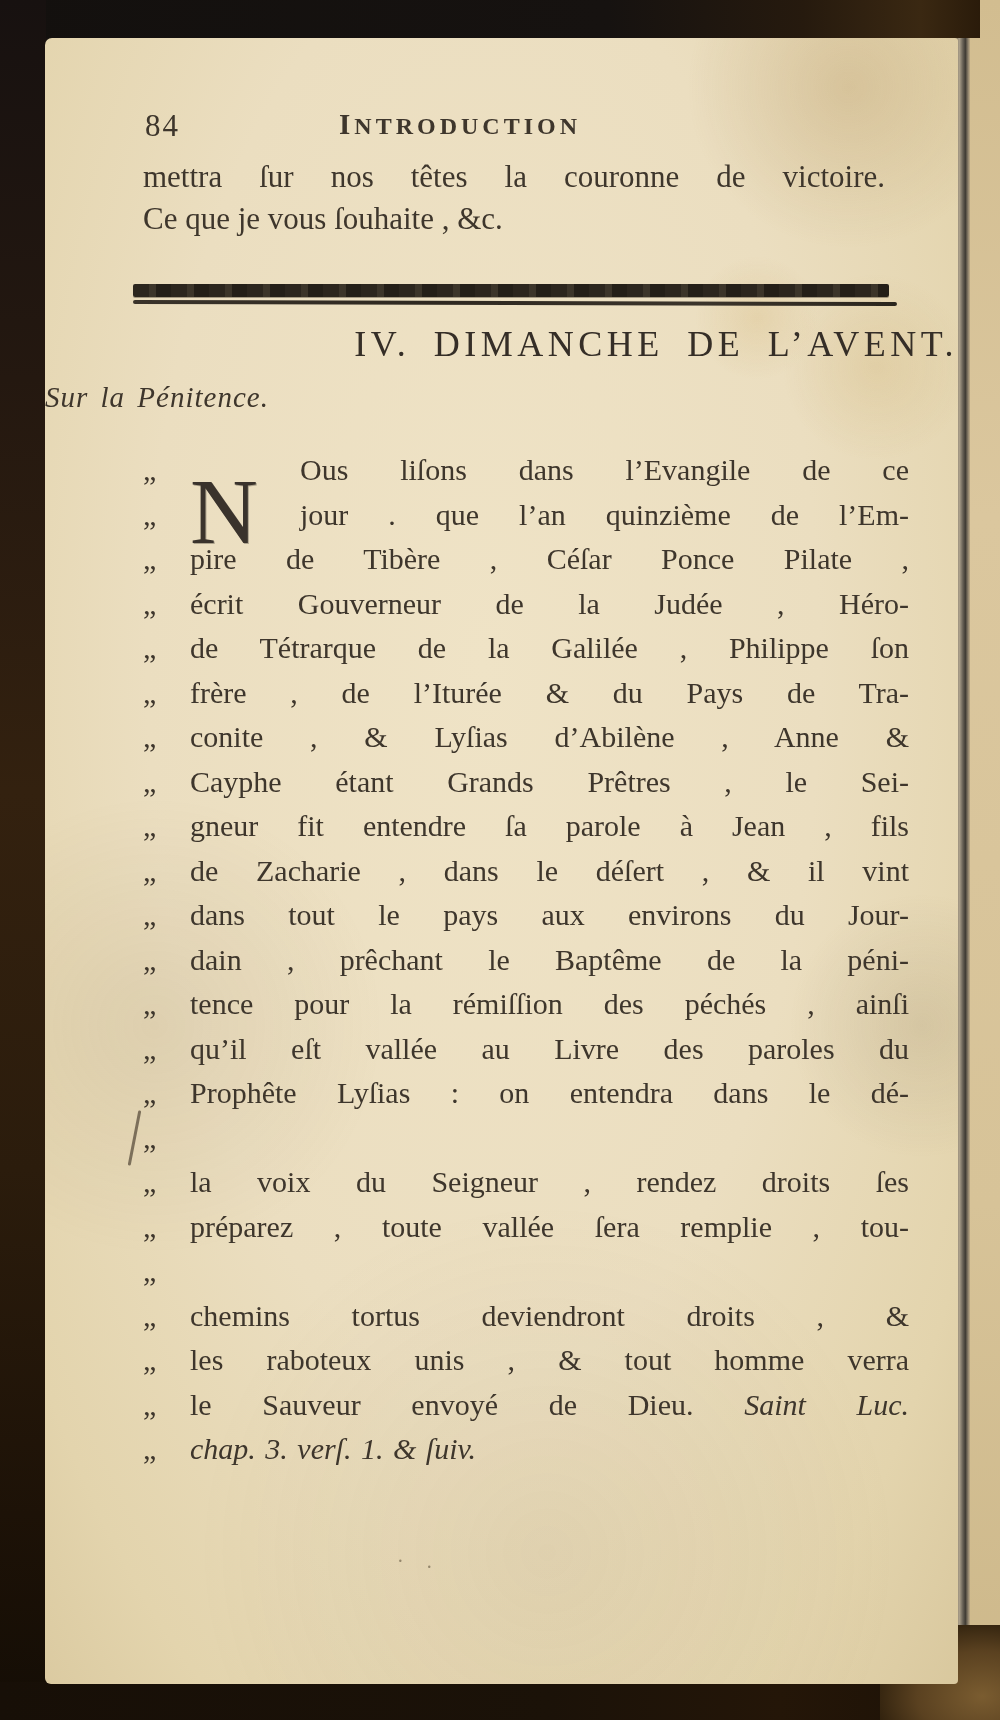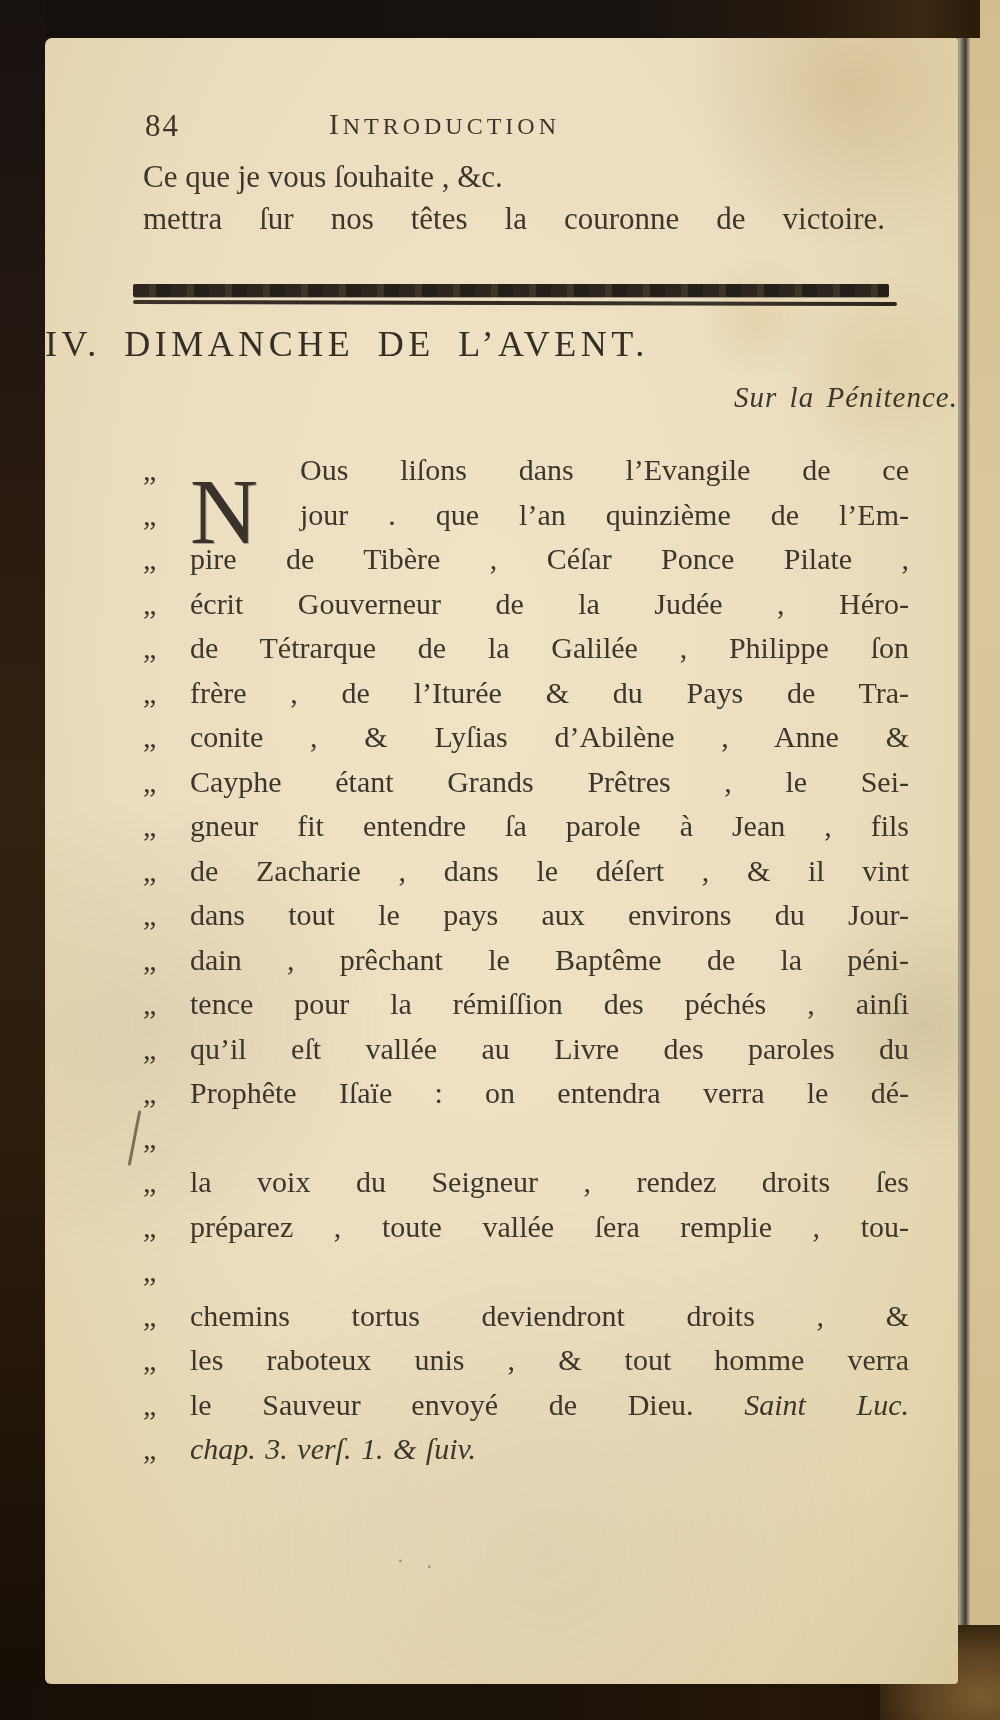--- a/index.html
+++ b/index.html
@@ -29,38 +29,38 @@
   .page::before{content:"";position:absolute;inset:0;pointer-events:none;border-radius:inherit;
         background:
           radial-gradient(circle at 88% 3%,rgba(160,120,60,.22) 0%,rgba(160,120,60,0) 9%),
           radial-gradient(circle at 91% 20%,rgba(190,150,70,.16) 0%,rgba(190,150,70,0) 6%),
           radial-gradient(circle at 78% 17%,rgba(200,160,80,.18) 0%,rgba(200,160,80,0) 4%),
           radial-gradient(circle at 12% 60%,rgba(120,95,55,.10) 0%,rgba(120,95,55,0) 18%),
           radial-gradient(circle at 55% 92%,rgba(130,105,60,.08) 0%,rgba(130,105,60,0) 22%),
           radial-gradient(circle at 96% 60%,rgba(110,90,55,.14) 0%,rgba(110,90,55,0) 10%);}
 
   .pagenum{position:absolute;left:100px;top:70px;font-size:31px;letter-spacing:2px;}
-  .runhead{position:absolute;left:284px;top:70px;white-space:nowrap;}
+  .runhead{position:absolute;left:294px;top:70px;white-space:nowrap;font-weight:bold;}
   .runhead .lead{font-size:29px;letter-spacing:4px;}
   .runhead .rest{font-size:24px;letter-spacing:4px;}
 
   .intro{position:absolute;left:98px;top:118px;width:742px;font-size:31px;line-height:42px;}
   .intro .iline.justify{text-align:justify;text-align-last:justify;}
 
   .divider{position:absolute;left:88px;top:246px;width:756px;}
   .divider .bar-thick{height:13px;border-radius:2px;
       background:repeating-linear-gradient(90deg,#2c261e 0 16px,#3c352a 16px 23px,#241f18 23px 38px);
       box-shadow:0 1px 0 rgba(60,50,35,.4);}
   .divider .bar-thin{height:4px;margin-top:4px;width:101%;border-radius:2px;
       background:linear-gradient(90deg,#3a332a 0%,#2e2820 40%,#3b342b 75%,#2a251d 100%);
       transform:rotate(.15deg);}
 
-  .heading{position:absolute;left:0;top:285px;width:100%;text-align:left;
+  .heading{position:absolute;left:0;top:285px;width:100%;text-align:right;
            font-size:36px;letter-spacing:4.5px;word-spacing:10px;color:#352e27;white-space:nowrap;}
-  .subtitle{position:absolute;left:0;top:343px;width:100%;text-align:right;
+  .subtitle{position:absolute;left:0;top:343px;width:100%;text-align:left;
             font-style:italic;font-size:29px;letter-spacing:1px;word-spacing:4px;}
 
   .para{position:absolute;left:98px;top:410px;width:766px;font-size:30px;}
   .bline{position:relative;height:44.5px;line-height:44.5px;padding-left:47px;
          text-align:justify;text-align-last:justify;word-spacing:2px;white-space:nowrap;}
   .bline.last{text-align-last:left;white-space:normal;}
   .bline .q{position:absolute;left:0;top:0;}
   .bline.after-drop{padding-left:157px;}
   .bline .it{font-style:italic;}
   .dropcap{position:absolute;left:47px;top:20px;font-size:94px;line-height:.92;color:#3a332c;
@@ -81,22 +81,22 @@
   <div class="bg-left"></div>
   <div class="bg-bottom"></div>
   <div class="corner-br"></div>
 
   <div class="page">
     <div class="pagenum">84</div>
 
     <div class="runhead"><span class="lead">I</span><span class="rest">NTRODUCTION</span></div>
 
     <div class="intro">
+      <div class="iline justify">mettra ſur nos têtes la couronne de victoire.</div>
       <div class="iline">Ce que je vous ſouhaite , &amp;c.</div>
-      <div class="iline justify">mettra ſur nos têtes la couronne de victoire.</div>
     </div>
 
     <div class="divider">
       <div class="bar-thick"></div>
       <div class="bar-thin"></div>
     </div>
 
     <div class="heading">IV. DIMANCHE DE L’AVENT.</div>
 
     <div class="subtitle">Sur la Pénitence.</div>
@@ -111,21 +111,21 @@
         <div class="bline"><span class="q">„</span><span class="t">de Tétrarque de la Galilée , Philippe ſon</span></div>
         <div class="bline"><span class="q">„</span><span class="t">frère , de l’Iturée &amp; du Pays de Tra-</span></div>
         <div class="bline"><span class="q">„</span><span class="t">conite , &amp; Lyſias d’Abilène , Anne &amp;</span></div>
         <div class="bline"><span class="q">„</span><span class="t">Cayphe étant Grands Prêtres , le Sei-</span></div>
         <div class="bline"><span class="q">„</span><span class="t">gneur fit entendre ſa parole à Jean , fils</span></div>
         <div class="bline"><span class="q">„</span><span class="t">de Zacharie , dans le déſert , &amp; il vint</span></div>
         <div class="bline"><span class="q">„</span><span class="t">dans tout le pays aux environs du Jour-</span></div>
         <div class="bline"><span class="q">„</span><span class="t">dain , prêchant le Baptême de la péni-</span></div>
         <div class="bline"><span class="q">„</span><span class="t">tence pour la rémiſſion des péchés , ainſi</span></div>
         <div class="bline"><span class="q">„</span><span class="t">qu’il eſt vallée au Livre des paroles du</span></div>
-        <div class="bline"><span class="q">„</span><span class="t">Prophête Iſaïe : on entendra verra le dé-</span></div>
+        <div class="bline"><span class="q">„</span><span class="t">Prophête Lyſias : on entendra dans le dé-</span></div>
         <div class="bline"><span class="q">„</span></div>
         <div class="bline"><span class="q">„</span><span class="t">la voix du Seigneur , rendez droits ſes</span></div>
         <div class="bline"><span class="q">„</span><span class="t">préparez , toute vallée ſera remplie , tou-</span></div>
         <div class="bline"><span class="q">„</span></div>
         <div class="bline"><span class="q">„</span><span class="t">chemins tortus deviendront droits , &amp;</span></div>
         <div class="bline"><span class="q">„</span><span class="t">les raboteux unis , &amp; tout homme verra</span></div>
         <div class="bline"><span class="q">„</span><span class="t">le Sauveur envoyé de Dieu. </span><span class="it">Saint Luc.</span></div>
         <div class="bline last"><span class="q">„</span><span class="t"></span><span class="it">chap. 3. verſ. 1. &amp; ſuiv.</span></div>
       </div>
 

